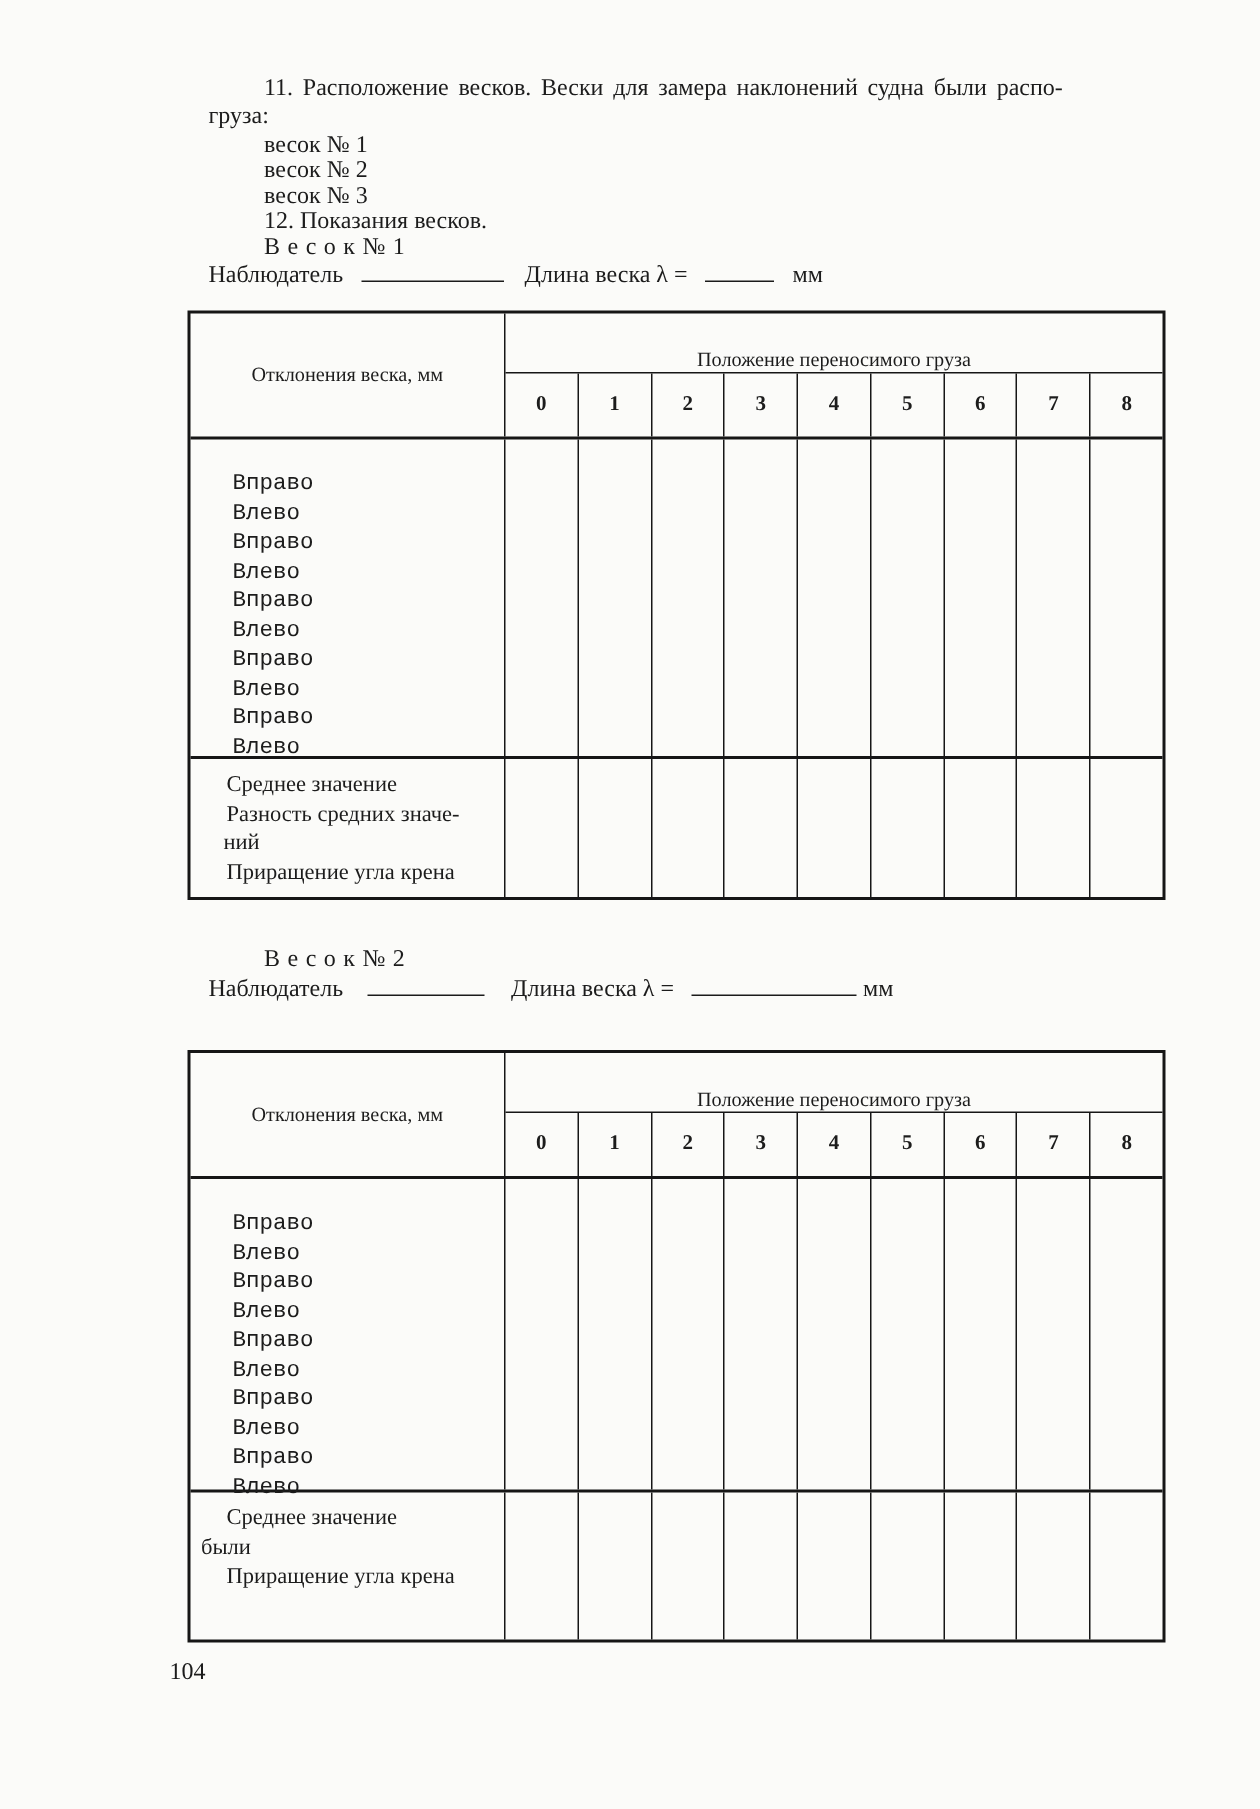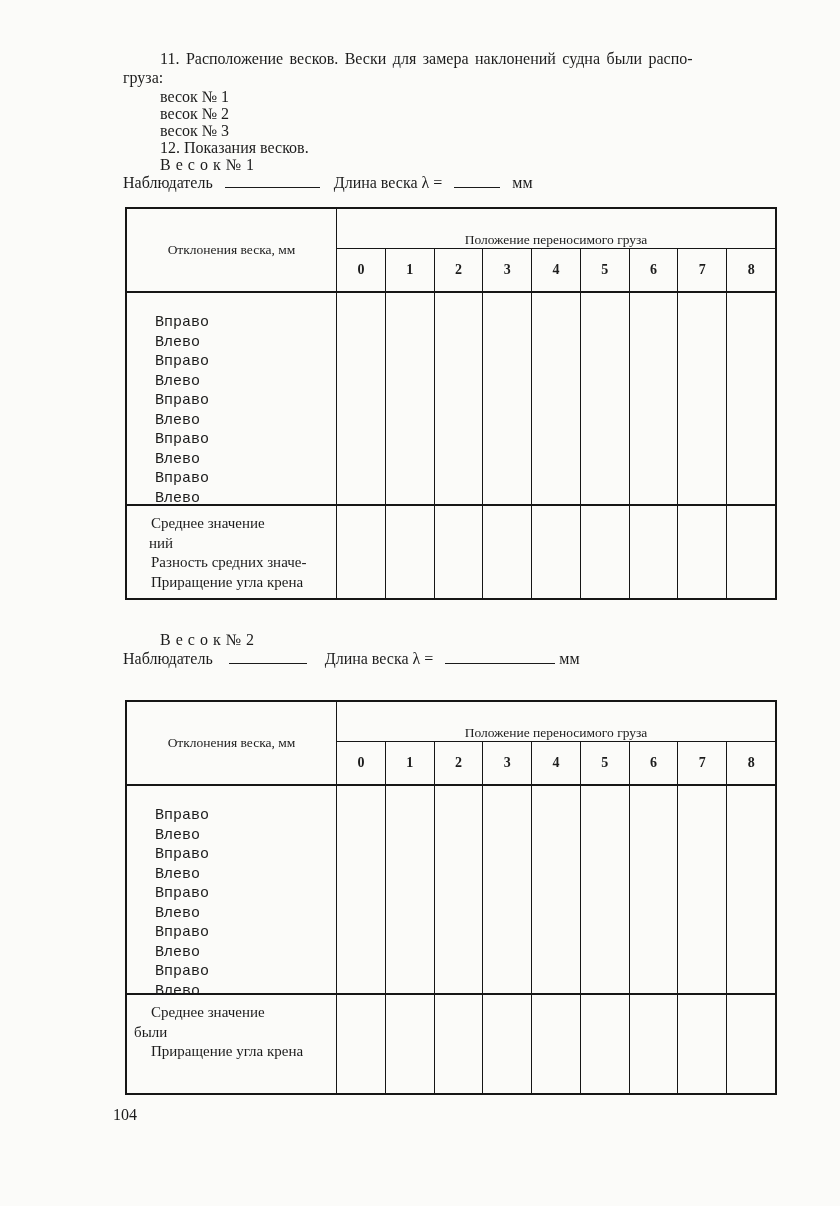--- a/index.html
+++ b/index.html
@@ -5,21 +5,21 @@
   html,body{margin:0;padding:0;}
   body{
     width:840px;height:1206px;
     background:#fbfbf9;
     font-family:"Liberation Serif","DejaVu Serif",serif;
     color:#1c1c1c;
     position:relative;
     overflow:hidden;
   }
   .abs{position:absolute;}
-  .txt{font-size:16px;line-height:18px;white-space:nowrap;}
+  .txt{font-size:16px;line-height:18px;white-space:nowrap;margin-left:16px;}
   .justify{white-space:normal;word-spacing:2.5px;}
   .blank{
     display:inline-block;
     border-bottom:1.5px solid #1b1b1b;
     height:13px;
     vertical-align:baseline;
   }
   
   .vtable{
     position:absolute;
@@ -136,22 +136,22 @@
       <div class="dcell"></div>
       <div class="dcell"></div>
       <div class="dcell"></div>
       <div class="dcell"></div>
     </div>
   </div>
 
   <div class="tsummary">
     <div class="left-col summary-left">
       <div class="sum-line">Среднее значение</div>
+      <div class="sum-line">Разность средних значе-</div>
       <div class="sum-line cont1">ний</div>
-      <div class="sum-line">Разность средних значе-</div>
       <div class="sum-line">Приращение угла крена</div>
     </div>
     <div class="data-area">
       <div class="dcell"></div>
       <div class="dcell"></div>
       <div class="dcell"></div>
       <div class="dcell"></div>
       <div class="dcell"></div>
       <div class="dcell"></div>
       <div class="dcell"></div>

